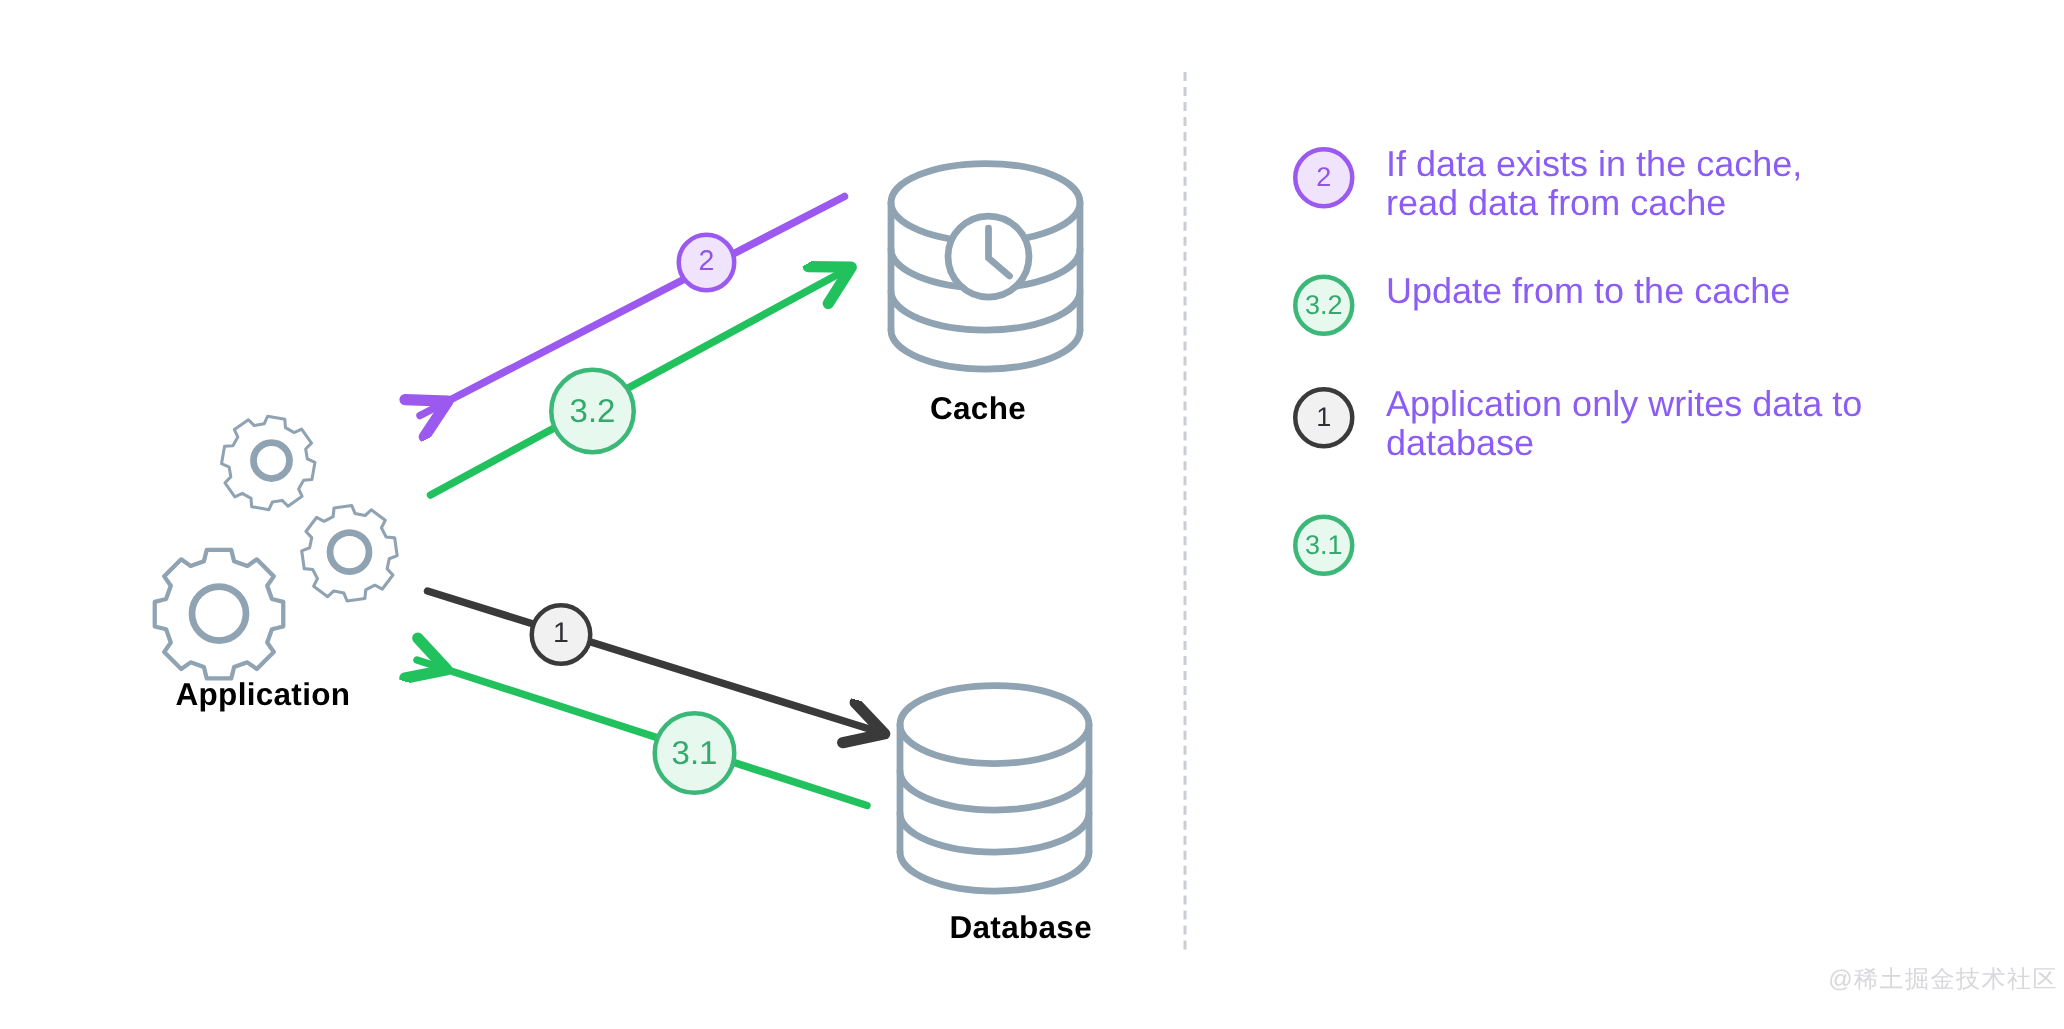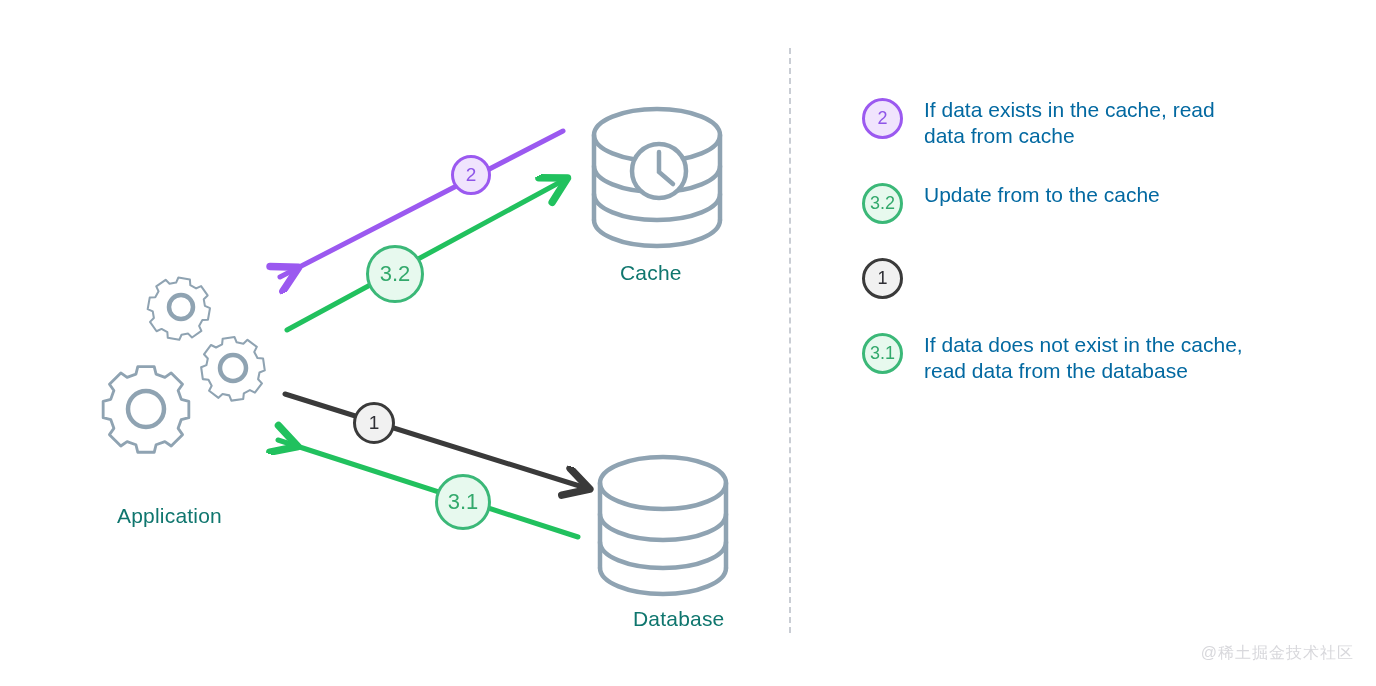--- a/index.html
+++ b/index.html
@@ -10,27 +10,27 @@
     overflow:hidden;
     position:relative;
   }
   .stage{position:absolute;inset:0;}
 
   
   #diagram-svg{position:absolute;left:0;top:0;width:790px;height:686px;}
 
   .node-label{
     position:absolute;
-    color:#0f766e;
+    color:#000000;
     font-size:21px;
-    font-weight:400;
+    font-weight:700;
     letter-spacing:.2px;
     white-space:nowrap;
   }
-  #label-application{left:117px;top:504px;}
+  #label-application{left:117px;top:452px;}
   #label-cache{left:620px;top:261px;}
   #label-database{left:633px;top:607px;}
 
   
   #divider{
     position:absolute;left:789px;top:48px;
     width:0;height:585px;
     border-left:2px dashed #c9cdd4;
   }
 
@@ -52,22 +52,22 @@
     display:flex;align-items:center;justify-content:center;
     font-size:18px;
     font-weight:400;
     margin-top:1px;
   }
   .legend-badge.purple{border:3px solid #9b59f0;background:#f0e4fd;color:#8e55e8;}
   .legend-badge.green{border:3px solid #3bb878;background:#e7f9ee;color:#33a96c;}
   .legend-badge.dark{border:3px solid #3a3a3a;background:#f1f1f1;color:#2f2f35;}
   .legend-text{
     margin-left:21px;
-    color:#0369a1;
-    font-size:21px;
+    color:#8b5cf6;
+    font-size:24px;
     line-height:26px;
     max-width:330px;
   }
 
   
   .arrow-badge{
     position:absolute;
     border-radius:50%;
     box-sizing:border-box;
     display:flex;align-items:center;justify-content:center;
@@ -78,21 +78,21 @@
   .arrow-badge.green{border:3px solid #3bb878;background:#e7f9ee;color:#33a96c;}
   .arrow-badge.dark{border:3px solid #3a3a3a;background:#f1f1f1;color:#2f2f35;}
 
   #badge-2{left:451px;top:155px;width:40px;height:40px;}
   #badge-32{left:366px;top:245px;width:58px;height:58px;font-size:22px;}
   #badge-1{left:353px;top:402px;width:42px;height:42px;}
   #badge-31{left:435px;top:474px;width:56px;height:56px;font-size:22px;}
 
   
   #watermark{
-    position:absolute;right:22px;bottom:22px;
+    position:absolute;right:4px;bottom:22px;
     color:#d8d8dc;
     font-size:16px;
     letter-spacing:1px;
     white-space:nowrap;
   }
 </style>
 </head>
 <body>
 
 <div class="stage">
@@ -190,24 +190,24 @@
       <div class="legend-text">If data exists in the cache, read data from cache</div>
     </div>
 
     <div class="legend-item">
       <div class="legend-badge green">3.2</div>
       <div class="legend-text">Update from to the cache</div>
     </div>
 
     <div class="legend-item">
       <div class="legend-badge dark">1</div>
+      <div class="legend-text">Application only writes data to database</div>
     </div>
 
     <div class="legend-item">
       <div class="legend-badge green">3.1</div>
-      <div class="legend-text">If data does not exist in the cache, read data from the database</div>
     </div>
 
   </div>
 
   <div id="watermark">@稀土掘金技术社区</div>
 
 </div>
 
 </body></html>

